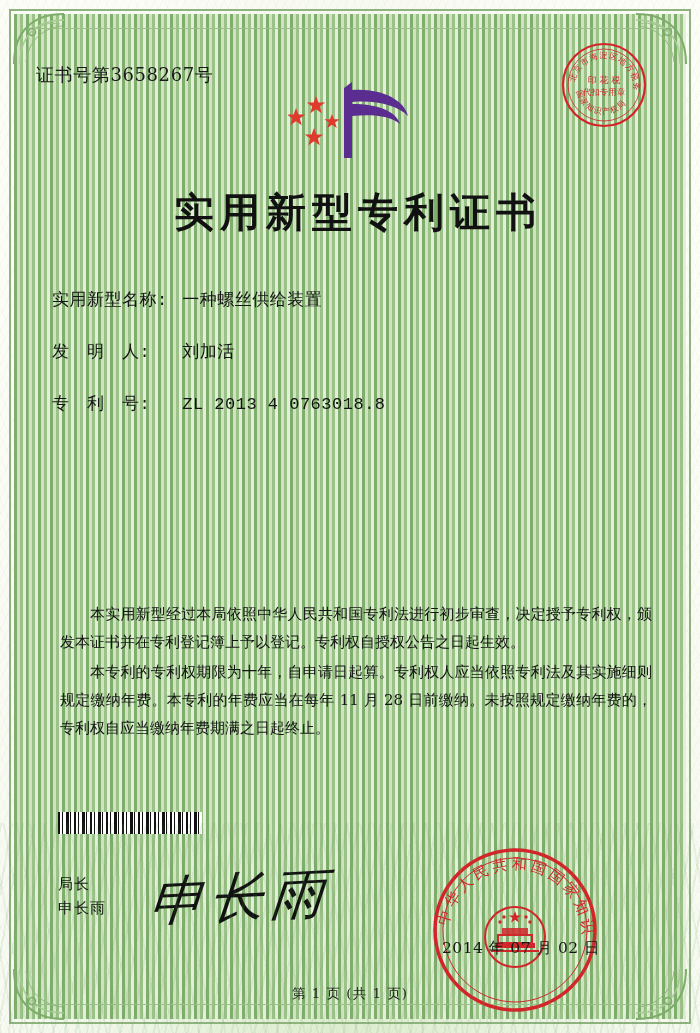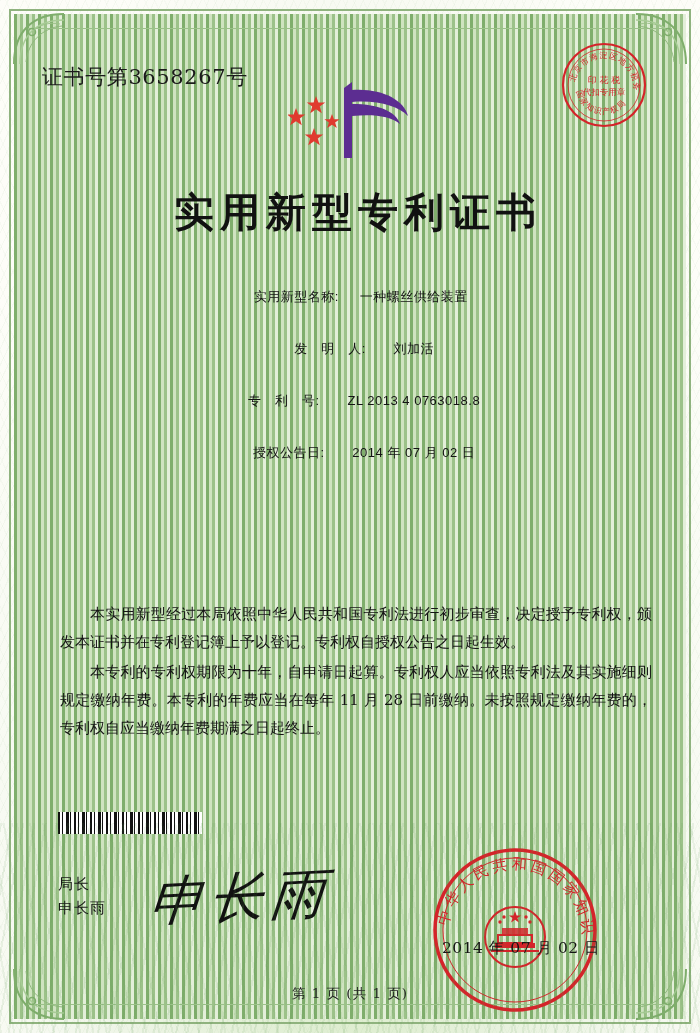--- a/index.html
+++ b/index.html
@@ -74,22 +74,22 @@
   .corner svg { display: block; }
 
   
   .content {
     position: absolute;
     left: 0; top: 0;
     width: 700px; height: 1033px;
   }
   .cert-no {
     position: absolute;
-    left: 42px; top: 63px;
-    font-size: 21px;
+    left: 36px; top: 63px;
+    font-size: 18px;
     color: #1a1a1a;
     letter-spacing: 0.6px;
     font-family: "DejaVu Serif", serif;
   }
   .logo {
     position: absolute;
     left: 288px; top: 80px;
     width: 130px; height: 84px;
   }
   .title {
@@ -104,24 +104,23 @@
     padding-left: 16px;
   }
   .fields {
     position: absolute;
     left: 52px; top: 288px;
     width: 600px;
   }
   .field {
     position: relative;
     height: 52px;
-    font-size: 13px;
+    font-size: 17px;
     color: #141414;
-    font-family: Liberation Sans, sans-serif;
-    text-align: center;
+    font-family: Liberation Mono, monospace;
   }
   .field .lbl {
     display: inline-block;
     min-width: 120px;
     letter-spacing: 0.5px;
   }
   .field .val {
     letter-spacing: 0.5px;
   }
   .redacted {
@@ -309,24 +308,20 @@
         <span class="val">刘加活</span>
       </div>
 
       <div class="field">
         <span class="lbl">专　利　号:</span>
         <span class="val">ZL 2013 4 0763018.8</span>
       </div>
 
 
 
-      <div class="field">
-        <span class="lbl">授权公告日:</span>
-        <span class="val">2014 年 07 月 02 日</span>
-      </div>
 
     </div>
 
     <div class="paras">
       <p>本实用新型经过本局依照中华人民共和国专利法进行初步审查，决定授予专利权，颁发本证书并在专利登记簿上予以登记。专利权自授权公告之日起生效。</p>
       <p>本专利的专利权期限为十年，自申请日起算。专利权人应当依照专利法及其实施细则规定缴纳年费。本专利的年费应当在每年 11 月 28 日前缴纳。未按照规定缴纳年费的，专利权自应当缴纳年费期满之日起终止。</p>
     </div>
 
     <div class="barcode"></div>
 

